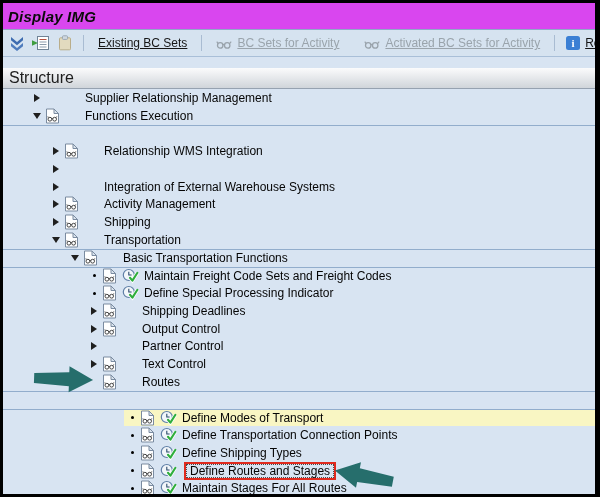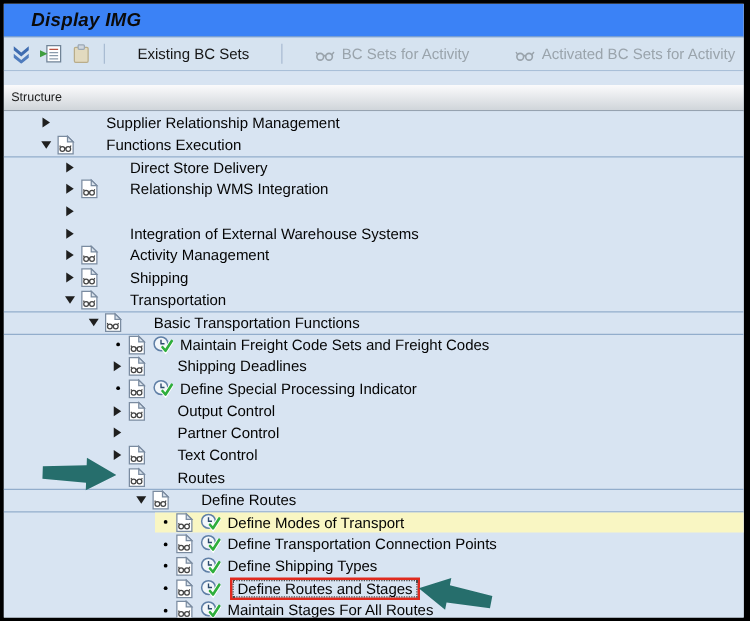--- a/index.html
+++ b/index.html
@@ -3,38 +3,38 @@
 <meta charset="utf-8">
 <style>
   html,body{margin:0;padding:0;background:#fff;}
   .window{
     position:relative; width:600px; height:497px; box-sizing:border-box;
     border:3px solid #000; border-right-width:5px; border-bottom-width:3px;
     background:#d8e4f2; overflow:hidden;
     font-family:"Liberation Sans",sans-serif;
   }
   
-  .titlebar{height:26px; background:#3b82f6; border-bottom:1px solid #8fa9c6;
-    display:flex; align-items:center; padding-left:22px;}
+  .titlebar{height:26px; background:#d946ef; border-bottom:1px solid #8fa9c6;
+    display:flex; align-items:center; padding-left:5px;}
   .title{font-style:italic; font-weight:bold; font-size:15px; color:#0b0b0b; letter-spacing:.2px;}
   
   .toolbar{height:26px; background:#d6e3f0; border-bottom:1px solid #a9bfd8;
     display:flex; align-items:center; padding:0 6px; gap:7px;}
   .tb-icon{display:flex; align-items:center; justify-content:center; width:20px; height:20px;}
   .tb-icon.dim{opacity:.8;}
   .tb-sep{width:1px; height:16px; background:#a9bcd2; margin:0 3px; flex:none;}
-  .tb-btn{background:none; border:none; padding:0 4px; margin:12px; display:flex; align-items:center; gap:5px;
-    font-family:"Liberation Sans",sans-serif; font-size:12px; color:#161616; white-space:nowrap;}
+  .tb-btn{background:none; border:none; padding:0 4px; margin:0; display:flex; align-items:center; gap:5px;
+    font-family:"Liberation Sans",sans-serif; font-size:12px; color:#161616; white-space:nowrap;text-decoration:underline;}
   .tb-btn.disabled{color:#9aa4ac;}
   .tb-right{margin-left:auto; display:flex; align-items:center; gap:4px;}
   
   .gap-strip{height:11px; background:#d8e4f2;}
   .struct-header{height:20px; background:linear-gradient(#fbfbfc,#d0d5da);
     border-bottom:1px solid #96a2b0; display:flex; align-items:center; padding-left:6px;
-    font-size:10px; color:#1d1d1d;}
+    font-size:16px; color:#1d1d1d;}
   
   .tree{background:#d8e4f2;}
   .tree-row{height:17.75px; display:flex; align-items:center; box-sizing:border-box;}
   .tree-row.sep-above{border-top:1px solid #92adcc;}
   .row-spacer{flex:none;}
   .row-content{flex:1; display:flex; align-items:center; min-width:0;}
   .row-content.highlight{background:#f9f6c3;}
   .slot-exp{width:16px; flex:none; display:flex; align-items:center; justify-content:center;}
   .slot-ico{width:20px; flex:none; display:flex; align-items:center;}
   .tri-right{width:0;height:0;border-left:6px solid #1f1f1f;border-top:4px solid transparent;border-bottom:4px solid transparent;}
@@ -150,27 +150,20 @@
               <circle cx="4.9" cy="11.2" r="1.9" fill="none" stroke="#444" stroke-width="1"></circle>
               <circle cx="9.6" cy="11.2" r="1.9" fill="none" stroke="#444" stroke-width="1"></circle>
               <path d="M6.7 11 Q7.2 9.8 7.8 11 M3.2 9.6 L2.9 8.4 M11.2 9.6 L11.8 8.4" fill="none" stroke="#444" stroke-width="0.9"></path>
             </svg>
           </span>
           <span class="tree-label">Functions Execution</span>
         </span>
       </div>
       <div class="tree-row sep-above">
         <span class="row-spacer" style="width: 45px;"></span>
-        <span class="row-content">
-          <span class="slot-exp">
-            <span class="tri-right"></span>
-          </span>
-          <span class="slot-ico"></span>
-          <span class="tree-label">Direct Store Delivery</span>
-        </span>
       </div>
       <div class="tree-row">
         <span class="row-spacer" style="width: 45px;"></span>
         <span class="row-content">
           <span class="slot-exp">
             <span class="tri-right"></span>
           </span>
           <span class="slot-ico">
             <svg width="15" height="16" viewBox="0 0 15 16">
               <path d="M1.5 1 H9 L13.5 5.5 V15 H1.5 Z" fill="#ffffff" stroke="#7a8ba0"></path>
@@ -297,58 +290,58 @@
               <path d="M8 9.8 L10.4 12.6 L15.4 4.8" fill="none" stroke="#2fae3c" stroke-width="2.1" stroke-linecap="round" stroke-linejoin="round"></path>
             </svg>
           </span>
           <span class="tree-label tight">Maintain Freight Code Sets and Freight Codes</span>
         </span>
       </div>
       <div class="tree-row">
         <span class="row-spacer" style="width: 83px;"></span>
         <span class="row-content">
           <span class="slot-exp">
+            <span class="dot"></span>
+          </span>
+          <span class="slot-ico">
+            <svg width="15" height="16" viewBox="0 0 15 16">
+              <path d="M1.5 1 H9 L13.5 5.5 V15 H1.5 Z" fill="#ffffff" stroke="#7a8ba0"></path>
+              <path d="M9 1 L9 5.5 L13.5 5.5 Z" fill="#dbe4ee" stroke="#7a8ba0"></path>
+              <circle cx="4.9" cy="11.2" r="1.9" fill="none" stroke="#444" stroke-width="1"></circle>
+              <circle cx="9.6" cy="11.2" r="1.9" fill="none" stroke="#444" stroke-width="1"></circle>
+              <path d="M6.7 11 Q7.2 9.8 7.8 11 M3.2 9.6 L2.9 8.4 M11.2 9.6 L11.8 8.4" fill="none" stroke="#444" stroke-width="0.9"></path>
+            </svg>
+          </span>
+          <span class="slot-ico">
+            <svg width="17" height="16" viewBox="0 0 17 16">
+              <circle cx="6.8" cy="7" r="5.5" fill="#f2f6fa" stroke="#5f7fa6" stroke-width="1.2"></circle>
+              <path d="M6.8 3.8 V7 H9.6" fill="none" stroke="#2b4a6b" stroke-width="1.1"></path>
+              <path d="M8 9.8 L10.4 12.6 L15.4 4.8" fill="none" stroke="#ffffff" stroke-width="3.6"></path>
+              <path d="M8 9.8 L10.4 12.6 L15.4 4.8" fill="none" stroke="#2fae3c" stroke-width="2.1" stroke-linecap="round" stroke-linejoin="round"></path>
+            </svg>
+          </span>
+          <span class="tree-label tight">Define Special Processing Indicator</span>
+        </span>
+      </div>
+      <div class="tree-row">
+        <span class="row-spacer" style="width: 83px;"></span>
+        <span class="row-content">
+          <span class="slot-exp">
             <span class="tri-right"></span>
           </span>
           <span class="slot-ico">
             <svg width="15" height="16" viewBox="0 0 15 16">
               <path d="M1.5 1 H9 L13.5 5.5 V15 H1.5 Z" fill="#ffffff" stroke="#7a8ba0"></path>
               <path d="M9 1 L9 5.5 L13.5 5.5 Z" fill="#dbe4ee" stroke="#7a8ba0"></path>
               <circle cx="4.9" cy="11.2" r="1.9" fill="none" stroke="#444" stroke-width="1"></circle>
               <circle cx="9.6" cy="11.2" r="1.9" fill="none" stroke="#444" stroke-width="1"></circle>
               <path d="M6.7 11 Q7.2 9.8 7.8 11 M3.2 9.6 L2.9 8.4 M11.2 9.6 L11.8 8.4" fill="none" stroke="#444" stroke-width="0.9"></path>
             </svg>
           </span>
           <span class="tree-label">Shipping Deadlines</span>
-        </span>
-      </div>
-      <div class="tree-row">
-        <span class="row-spacer" style="width: 83px;"></span>
-        <span class="row-content">
-          <span class="slot-exp">
-            <span class="dot"></span>
-          </span>
-          <span class="slot-ico">
-            <svg width="15" height="16" viewBox="0 0 15 16">
-              <path d="M1.5 1 H9 L13.5 5.5 V15 H1.5 Z" fill="#ffffff" stroke="#7a8ba0"></path>
-              <path d="M9 1 L9 5.5 L13.5 5.5 Z" fill="#dbe4ee" stroke="#7a8ba0"></path>
-              <circle cx="4.9" cy="11.2" r="1.9" fill="none" stroke="#444" stroke-width="1"></circle>
-              <circle cx="9.6" cy="11.2" r="1.9" fill="none" stroke="#444" stroke-width="1"></circle>
-              <path d="M6.7 11 Q7.2 9.8 7.8 11 M3.2 9.6 L2.9 8.4 M11.2 9.6 L11.8 8.4" fill="none" stroke="#444" stroke-width="0.9"></path>
-            </svg>
-          </span>
-          <span class="slot-ico">
-            <svg width="17" height="16" viewBox="0 0 17 16">
-              <circle cx="6.8" cy="7" r="5.5" fill="#f2f6fa" stroke="#5f7fa6" stroke-width="1.2"></circle>
-              <path d="M6.8 3.8 V7 H9.6" fill="none" stroke="#2b4a6b" stroke-width="1.1"></path>
-              <path d="M8 9.8 L10.4 12.6 L15.4 4.8" fill="none" stroke="#ffffff" stroke-width="3.6"></path>
-              <path d="M8 9.8 L10.4 12.6 L15.4 4.8" fill="none" stroke="#2fae3c" stroke-width="2.1" stroke-linecap="round" stroke-linejoin="round"></path>
-            </svg>
-          </span>
-          <span class="tree-label tight">Define Special Processing Indicator</span>
         </span>
       </div>
       <div class="tree-row">
         <span class="row-spacer" style="width: 83px;"></span>
         <span class="row-content">
           <span class="slot-exp">
             <span class="tri-right"></span>
           </span>
           <span class="slot-ico">
             <svg width="15" height="16" viewBox="0 0 15 16">
@@ -401,35 +394,20 @@
               <circle cx="4.9" cy="11.2" r="1.9" fill="none" stroke="#444" stroke-width="1"></circle>
               <circle cx="9.6" cy="11.2" r="1.9" fill="none" stroke="#444" stroke-width="1"></circle>
               <path d="M6.7 11 Q7.2 9.8 7.8 11 M3.2 9.6 L2.9 8.4 M11.2 9.6 L11.8 8.4" fill="none" stroke="#444" stroke-width="0.9"></path>
             </svg>
           </span>
           <span class="tree-label">Routes</span>
         </span>
       </div>
       <div class="tree-row sep-above">
         <span class="row-spacer" style="width: 102px;"></span>
-        <span class="row-content">
-          <span class="slot-exp">
-            <span class="tri-down"></span>
-          </span>
-          <span class="slot-ico">
-            <svg width="15" height="16" viewBox="0 0 15 16">
-              <path d="M1.5 1 H9 L13.5 5.5 V15 H1.5 Z" fill="#ffffff" stroke="#7a8ba0"></path>
-              <path d="M9 1 L9 5.5 L13.5 5.5 Z" fill="#dbe4ee" stroke="#7a8ba0"></path>
-              <circle cx="4.9" cy="11.2" r="1.9" fill="none" stroke="#444" stroke-width="1"></circle>
-              <circle cx="9.6" cy="11.2" r="1.9" fill="none" stroke="#444" stroke-width="1"></circle>
-              <path d="M6.7 11 Q7.2 9.8 7.8 11 M3.2 9.6 L2.9 8.4 M11.2 9.6 L11.8 8.4" fill="none" stroke="#444" stroke-width="0.9"></path>
-            </svg>
-          </span>
-          <span class="tree-label">Define Routes</span>
-        </span>
       </div>
       <div class="tree-row sep-above">
         <span class="row-spacer" style="width: 121px;"></span>
         <span class="row-content highlight">
           <span class="slot-exp">
             <span class="dot"></span>
           </span>
           <span class="slot-ico">
             <svg width="15" height="16" viewBox="0 0 15 16">
               <path d="M1.5 1 H9 L13.5 5.5 V15 H1.5 Z" fill="#ffffff" stroke="#7a8ba0"></path>

